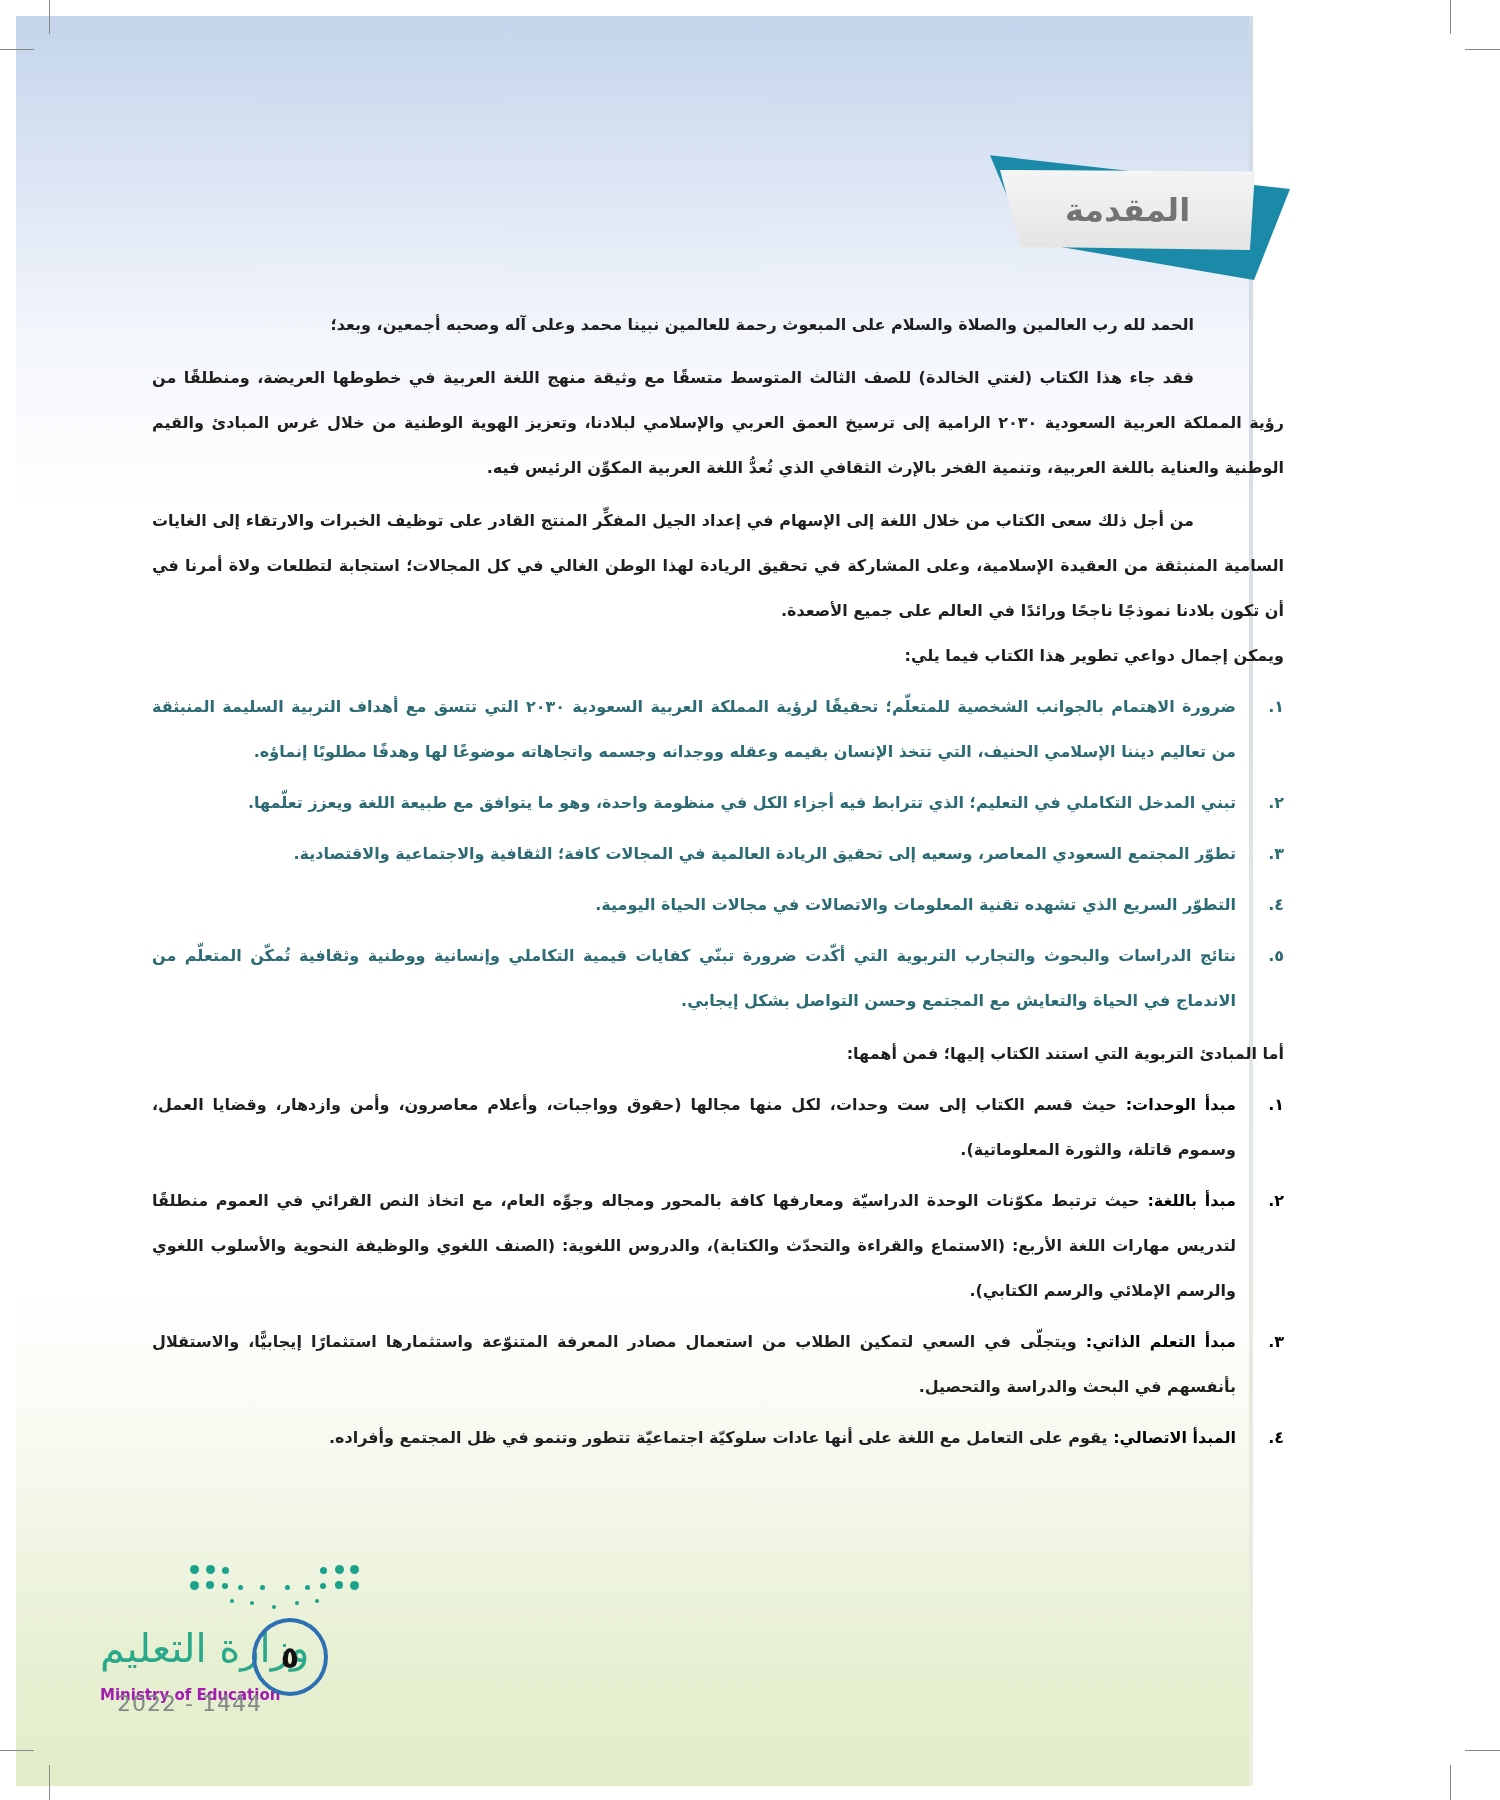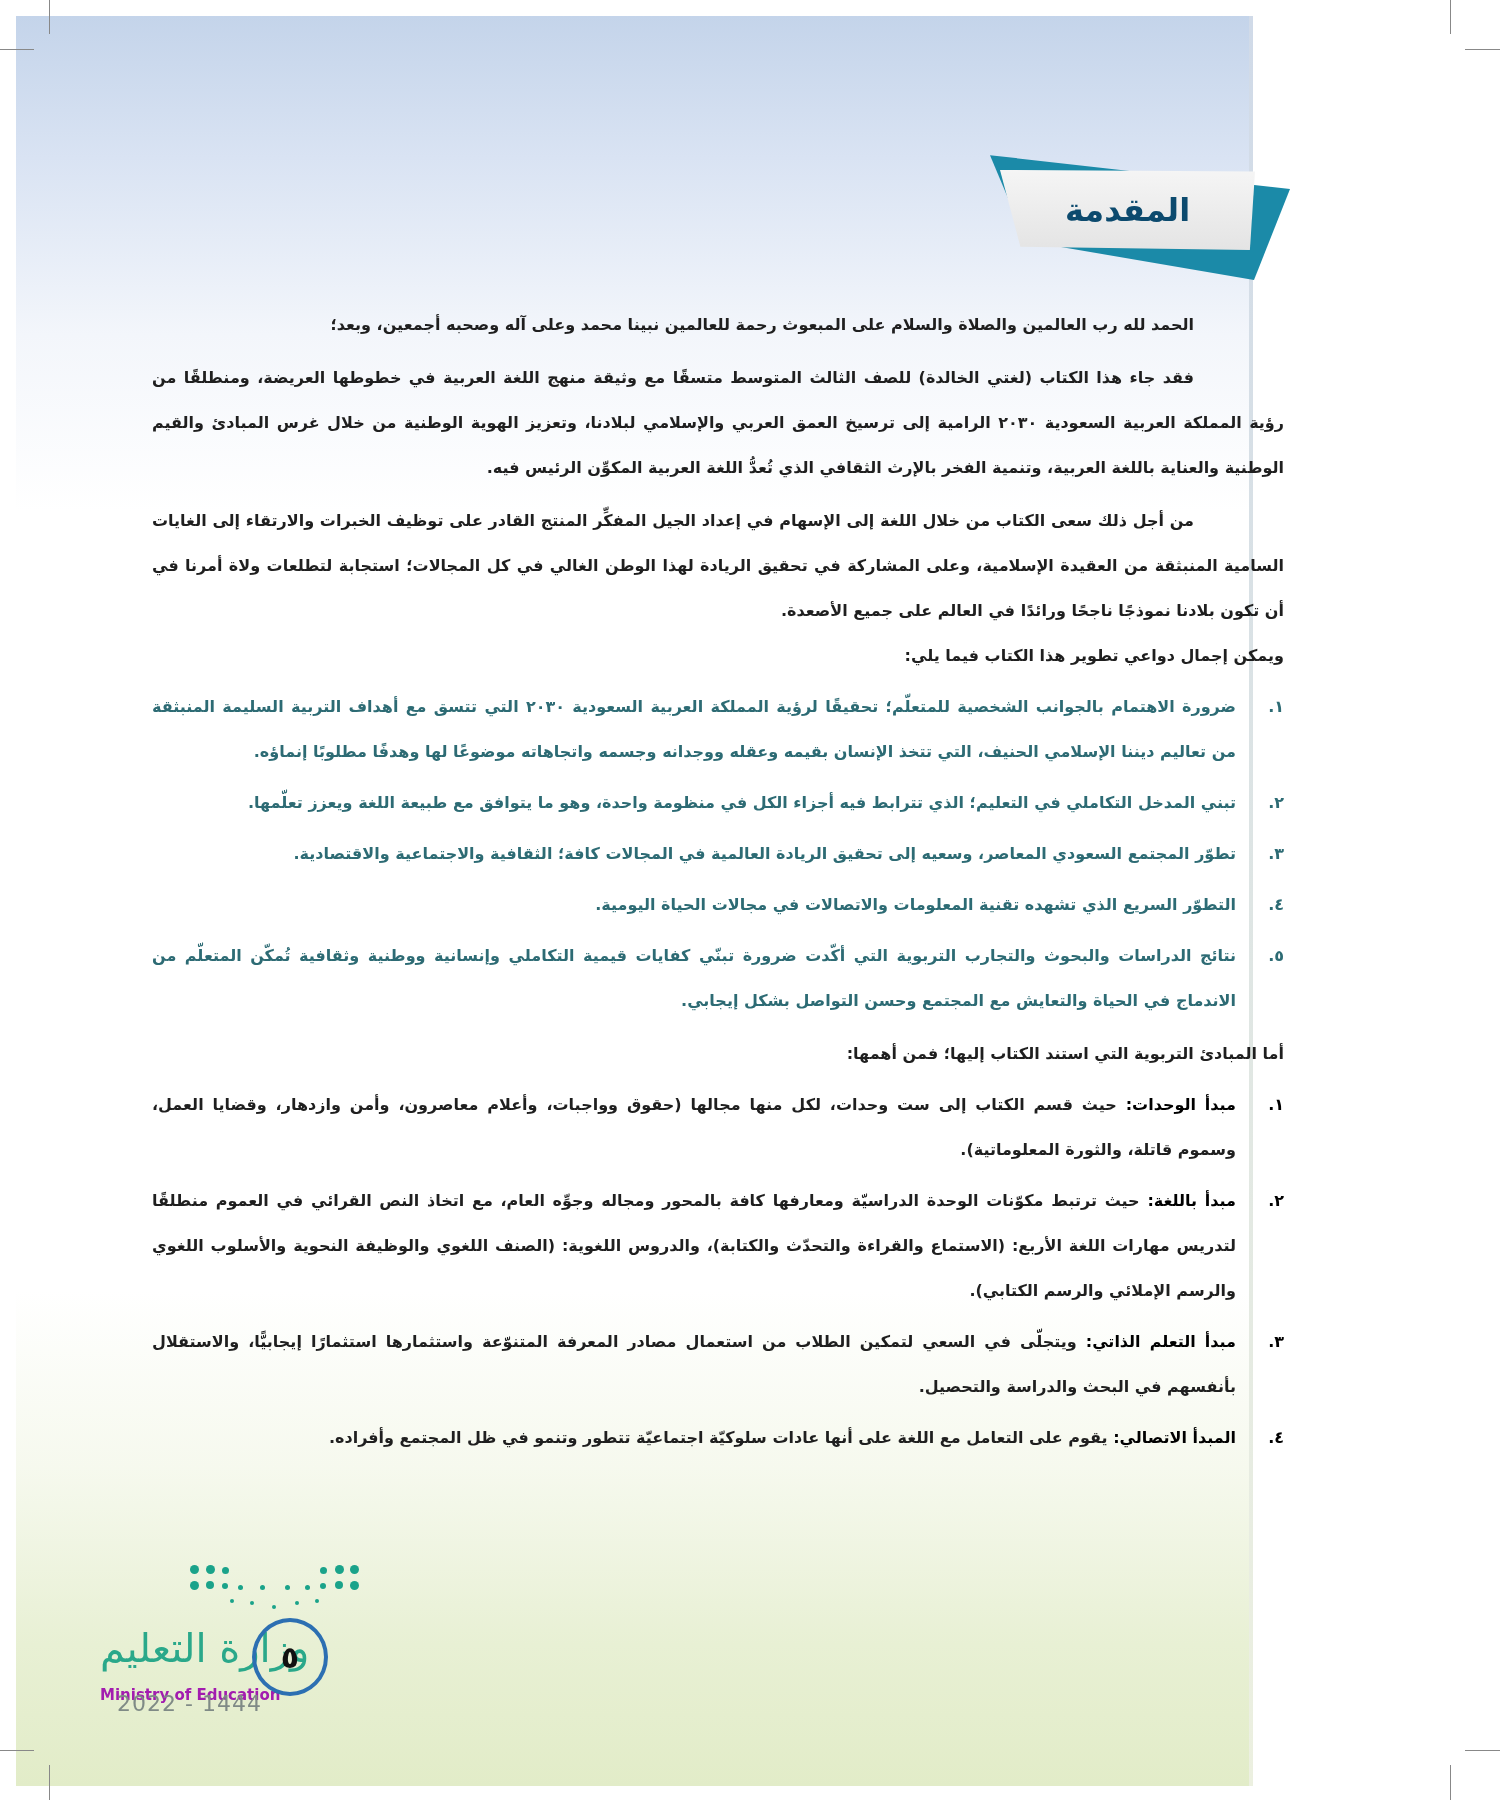--- a/index.html
+++ b/index.html
@@ -26,21 +26,21 @@
     }
     .title-banner .front {
       position: absolute; left: 10px; top: 20px; width: 255px; height: 80px;
       background: linear-gradient(180deg, #f5f5f5, #e4e4e4);
       clip-path: polygon(0% 0%, 100% 2%, 98% 100%, 8% 96%);
       box-shadow: 0 4px 6px rgba(0,0,0,0.3);
     }
     .title-banner .title {
       position: absolute; left: 10px; top: 20px; width: 255px; height: 80px;
       display: flex; align-items: center; justify-content: center;
-      font-size: 32px; font-weight: bold; color: #0c4a6e; direction: rtl;
+      font-size: 32px; font-weight: bold; color: #737373; direction: rtl;
     }
 
     .content {
       position: absolute; left: 152px; top: 302px; width: 1132px;
       direction: rtl; text-align: justify;
       font-size: 16px; font-weight: bold; color: #1f1f1f; line-height: 45px;
     }
     .content p { margin: 0 0 0 0; }
     .content p.indent { text-indent: 90px; }
     .content p.gap { margin-top: 8px; }

